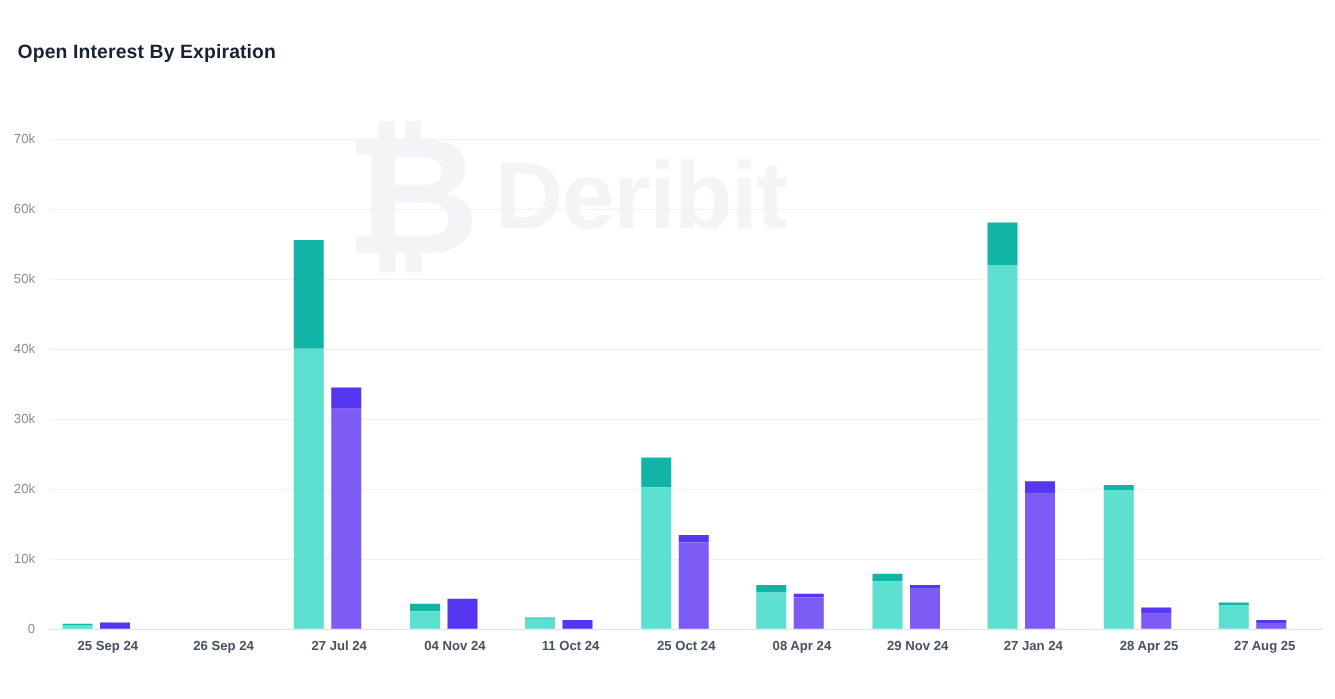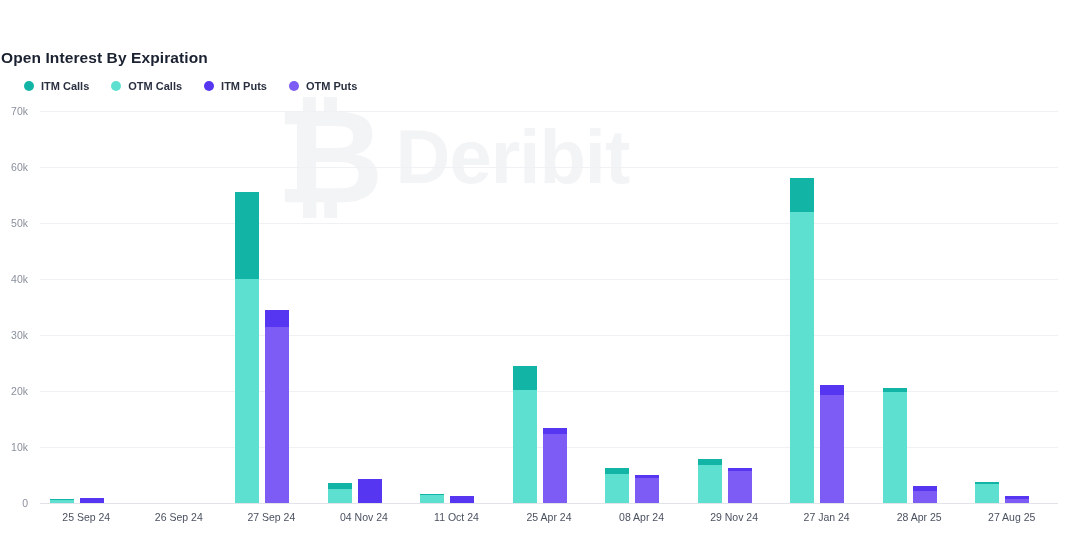--- a/index.html
+++ b/index.html
@@ -19,28 +19,27 @@
     position: relative;
     width: 1068px;
     height: 559px;
     background: #ffffff;
     box-sizing: border-box;
   }
 
   
   .chart-title {
     position: absolute;
-    left: 1px;
+    left: 14px;
     top: 33px;
     font-size: 15.5px;
     font-weight: bold;
     letter-spacing: 0.1px;
     color: #1a2130;
     white-space: nowrap;
-    margin-top: 16px;
   }
 
   
   .legend {
     position: absolute;
     left: 24px;
     top: 80px;
     display: flex;
     align-items: center;
     gap: 0;
@@ -150,56 +149,39 @@
   .bar.puts  { left: 40px; }
   .seg { width: 100%; }
 
   
   .xlabels {
     position: absolute;
     left: 40px;
     top: 511px;
     width: 1018px;
     height: 24px;
+    font-weight: bold;
   }
   .xlabel {
     position: absolute;
     top: 0;
     font-size: 10.5px;
     color: #4a5160;
     text-align: center;
     white-space: nowrap;
     transform: translateX(-50%);
   }
 </style>
 </head>
 <body>
 
 <div class="panel">
 
   <div class="chart-title">Open Interest By Expiration</div>
 
-  <div class="legend" id="legend">
-      <div class="legend-item">
-        <span class="legend-swatch" style="background: rgb(18, 181, 165);"></span>
-        <span class="legend-label">ITM Calls</span>
-      </div>
-      <div class="legend-item">
-        <span class="legend-swatch" style="background: rgb(93, 224, 208);"></span>
-        <span class="legend-label">OTM Calls</span>
-      </div>
-      <div class="legend-item">
-        <span class="legend-swatch" style="background: rgb(86, 54, 240);"></span>
-        <span class="legend-label">ITM Puts</span>
-      </div>
-      <div class="legend-item">
-        <span class="legend-swatch" style="background: rgb(124, 92, 245);"></span>
-        <span class="legend-label">OTM Puts</span>
-      </div>
-    </div>
 
   <div class="watermark">
     <span class="wm-btc">₿</span>
     <span class="wm-text">Deribit</span>
   </div>
 
   <div class="plot">
     <div id="gridlines">
         <div class="gridline axis-zero" style="top: 392px;"></div>
         <div class="ytick" style="top: 392px;">0</div>
@@ -316,24 +298,24 @@
             <div class="seg" style="height: 2.24px; background: rgb(86, 54, 240);"></div>
             <div class="seg" style="height: 4.48px; background: rgb(124, 92, 245);"></div>
           </div>
         </div>
       </div>
   </div>
 
   <div class="xlabels" id="xlabels">
       <div class="xlabel" style="left: 46.2727px;">25 Sep 24</div>
       <div class="xlabel" style="left: 138.818px;">26 Sep 24</div>
-      <div class="xlabel" style="left: 231.364px;">27 Sep 24</div>
+      <div class="xlabel" style="left: 231.364px;">27 Jul 24</div>
       <div class="xlabel" style="left: 323.909px;">04 Nov 24</div>
       <div class="xlabel" style="left: 416.455px;">11 Oct 24</div>
-      <div class="xlabel" style="left: 509px;">25 Apr 24</div>
+      <div class="xlabel" style="left: 509px;">25 Oct 24</div>
       <div class="xlabel" style="left: 601.545px;">08 Apr 24</div>
       <div class="xlabel" style="left: 694.091px; text-align: center;">29 Nov 24</div>
       <div class="xlabel" style="left: 786.636px;">27 Jan 24</div>
       <div class="xlabel" style="left: 879.182px;">28 Apr 25</div>
       <div class="xlabel" style="left: 971.727px;">27 Aug 25</div>
     </div>
 
 </div>
 
 </body></html>

